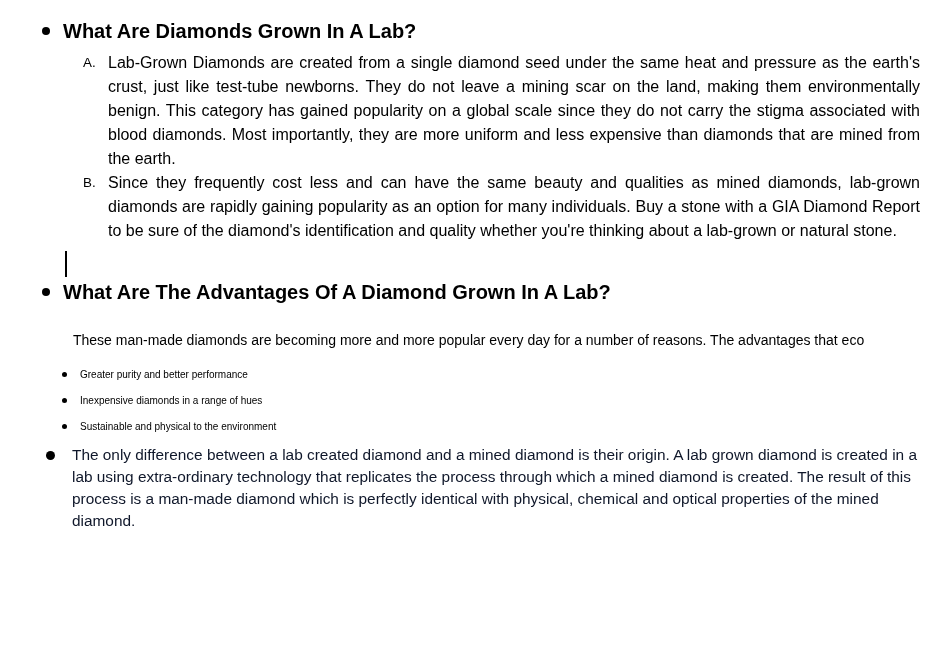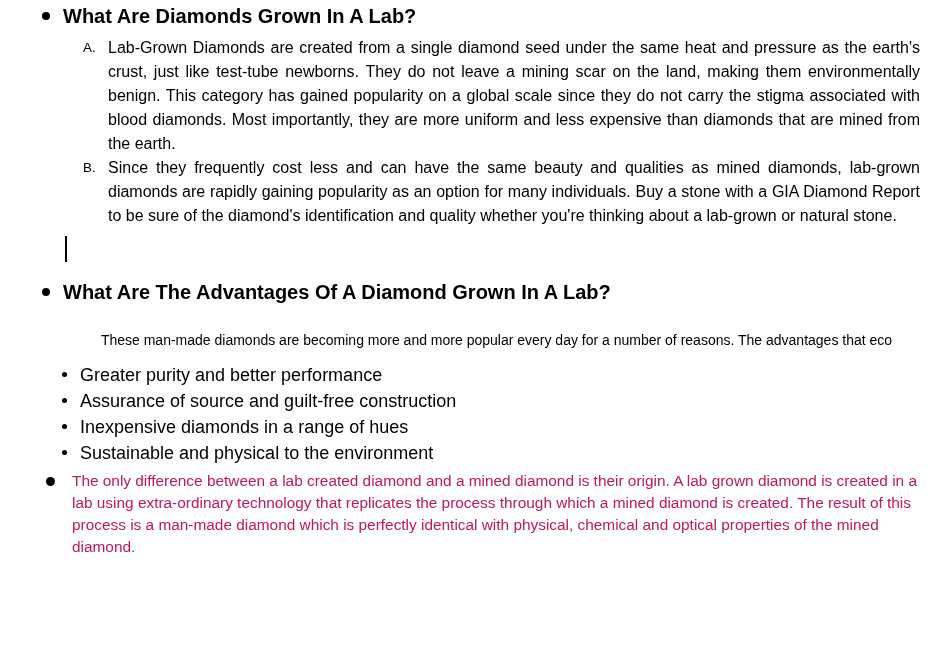--- a/index.html
+++ b/index.html
@@ -2,33 +2,33 @@
 <html><head>
 <meta charset="utf-8">
 <style>
   * { margin:0; padding:0; box-sizing:border-box; }
   html, body { width:948px; height:654px; background:#ffffff; }
   body {
     font-family:"Liberation Sans","DejaVu Sans",sans-serif;
     color:#000000;
     overflow:hidden;
   }
-  .doc { padding:4px 28px 0 42px; }
+  .doc { padding:19px 28px 0 42px; }
 
   
   .h-row { display:flex; align-items:flex-start; }
   .h-bullet {
     width:8px; height:8px; border-radius:50%;
     background:#000; flex:none; margin-top:8px;
   }
   .h-text {
     font-size:20px; font-weight:bold; line-height:24px;
     margin-left:13px; white-space:nowrap;
   }
-  .h2-row { margin-top:18px; }
+  .h2-row { margin-top:3px; }
 
   
   .alpha-list { margin-top:8px; }
   .alpha-item { display:flex; }
   .alpha-label {
     flex:none; width:25px; margin-left:41px;
     font-size:13.4px; line-height:24px;
   }
   .alpha-text {
     flex:none; width:812px;
@@ -39,41 +39,41 @@
   
   .caret-line { position:relative; height:26px; margin-top:8px; }
   .caret {
     position:absolute; left:23px; top:0;
     width:2px; height:26px; background:#000;
   }
 
   
   .intro { margin:19px 0 0 31px; }
   .intro-line {
-    font-size:14px; line-height:34px; white-space:nowrap;text-align:center;
+    font-size:14px; line-height:34px; white-space:nowrap;
   }
 
   
   .adv-list { margin-top:5px; }
   .adv-item { display:flex; }
   .adv-bullet {
     width:5px; height:5px; border-radius:50%;
     background:#000; flex:none; margin:10px 13px 0 20px;
   }
-  .adv-text { font-size:18px; line-height:26px; white-space:nowrap; }
+  .adv-text { font-size:10px; line-height:26px; white-space:nowrap; }
 
   
   .note-row { display:flex; margin-top:4px; }
   .note-bullet {
     width:9px; height:9px; border-radius:50%;
     background:#000; flex:none; margin:7px 0 0 4px;
   }
   .note-text {
     flex:none; width:845px; margin-left:17px;
-    font-size:15.4px; line-height:22px; color:#be185d;
+    font-size:15.4px; line-height:22px; color:#0f172a;
   }
 </style>
 </head>
 <body>
 
 <div class="doc">
 
   <div class="h-row">
     <span class="h-bullet"></span>
     <div class="h-text">What Are Diamonds Grown In A Lab?</div>
@@ -103,24 +103,20 @@
     <div class="intro-line">These man-made diamonds are becoming more and more popular every day for a number of reasons. The advantages that eco</div>
   </div>
 
   <div class="adv-list">
     <div class="adv-item">
       <span class="adv-bullet"></span>
       <div class="adv-text">Greater purity and better performance</div>
     </div>
     <div class="adv-item">
       <span class="adv-bullet"></span>
-      <div class="adv-text">Assurance of source and guilt-free construction</div>
-    </div>
-    <div class="adv-item">
-      <span class="adv-bullet"></span>
       <div class="adv-text">Inexpensive diamonds in a range of hues</div>
     </div>
     <div class="adv-item">
       <span class="adv-bullet"></span>
       <div class="adv-text">Sustainable and physical to the environment</div>
     </div>
   </div>
 
   <div class="note-row">
     <span class="note-bullet"></span>

